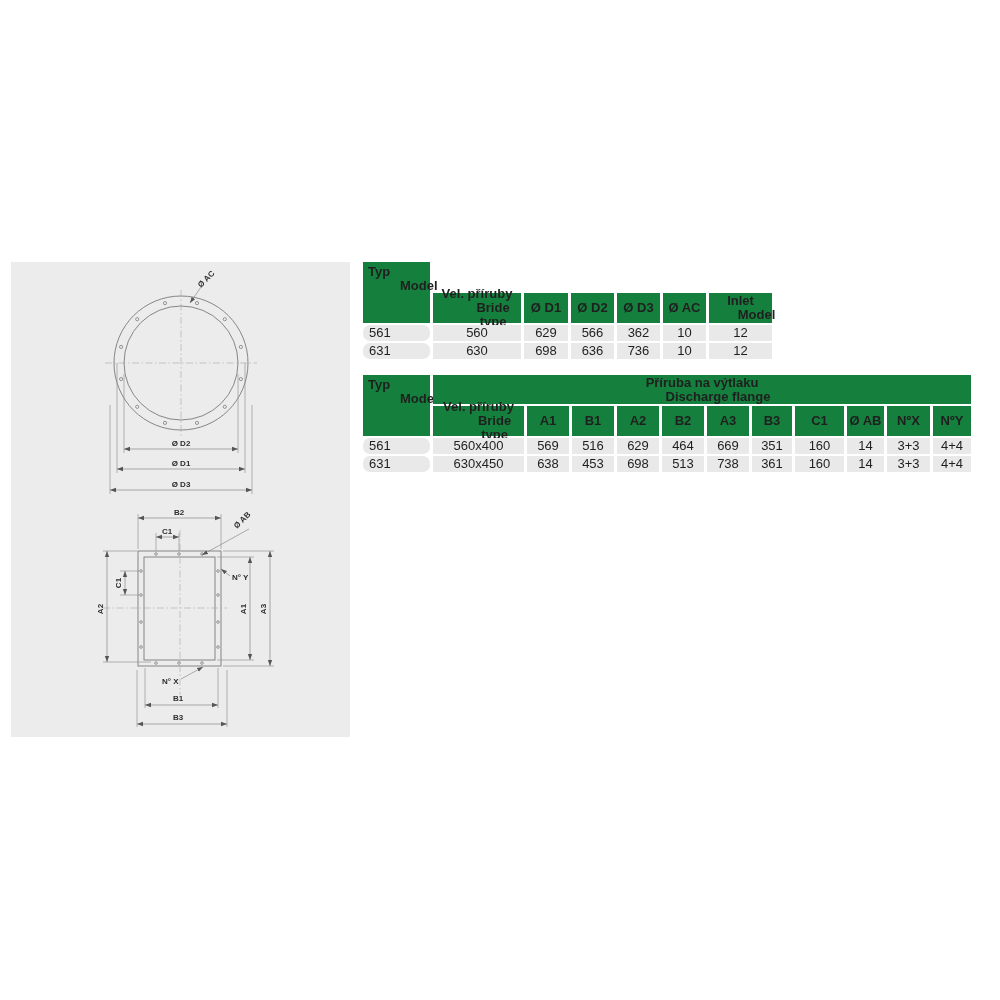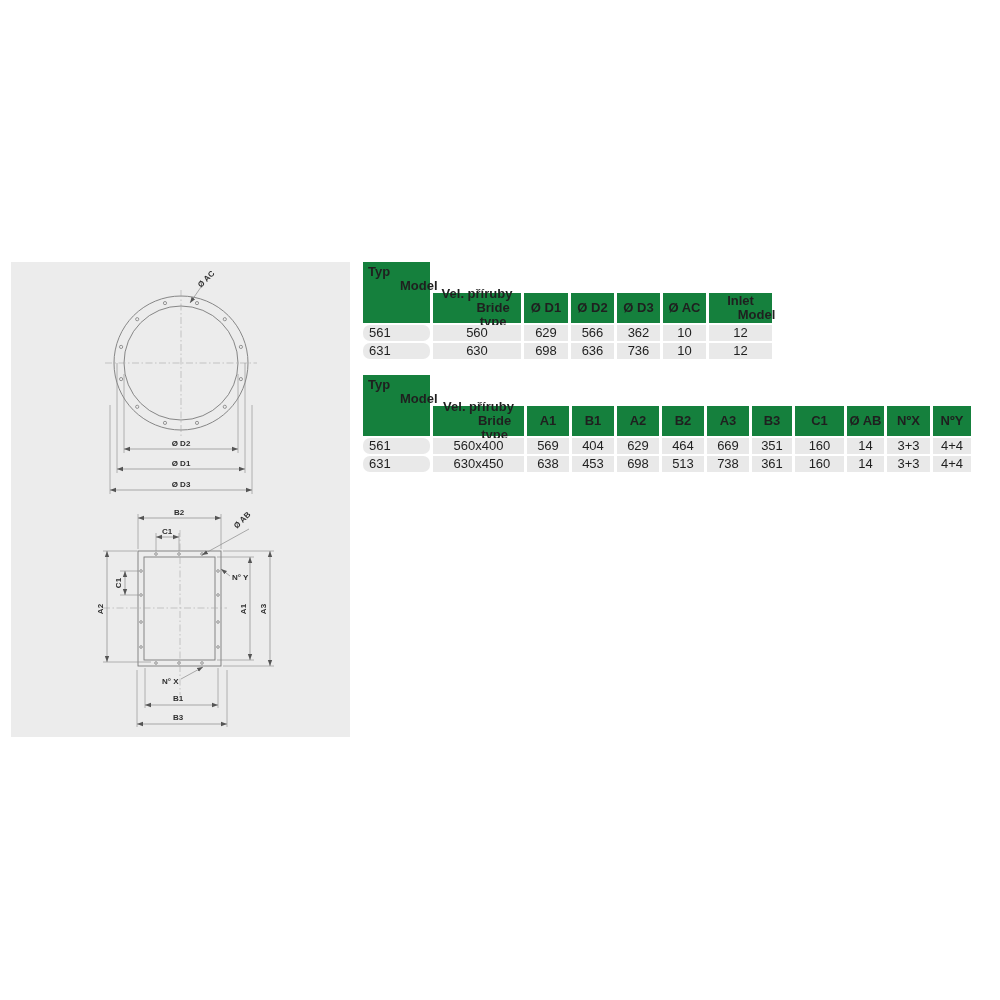--- a/index.html
+++ b/index.html
@@ -206,20 +206,24 @@
     <div class="cell data" style="grid-row:4;grid-column:5">736</div>
     <div class="cell data" style="grid-row:4;grid-column:6">10</div>
     <div class="cell data" style="grid-row:4;grid-column:7">12</div>
   </div>
 
   <div class="tbl tbl2">
     <div class="cell corner">
       <span class="b">Typ</span>
       <span class="bi">Model</span>
     </div>
+    <div class="cell titlecell t2title">
+      <span class="b">Příruba na výtlaku</span>
+      <span class="bi">Discharge flange</span>
+    </div>
     <div class="cell" style="grid-row:2;grid-column:2">
       <span class="b">Vel. příruby</span>
       <span class="bi">Bride type</span>
     </div>
     <div class="cell" style="grid-row:2;grid-column:3">
         <span class="b">A1</span>
       </div>
     <div class="cell" style="grid-row:2;grid-column:4">
         <span class="b">B1</span>
       </div>
@@ -244,21 +248,21 @@
     <div class="cell" style="grid-row:2;grid-column:11">
         <span class="b">NºX</span>
       </div>
     <div class="cell" style="grid-row:2;grid-column:12">
         <span class="b">NºY</span>
       </div>
 
     <div class="cell data model" style="grid-row:3;grid-column:1">561</div>
     <div class="cell data" style="grid-row:3;grid-column:2">560x400</div>
     <div class="cell data" style="grid-row:3;grid-column:3">569</div>
-    <div class="cell data" style="grid-row:3;grid-column:4">404</div>
+    <div class="cell data" style="grid-row:3;grid-column:4">516</div>
     <div class="cell data" style="grid-row:3;grid-column:5">629</div>
     <div class="cell data" style="grid-row:3;grid-column:6">464</div>
     <div class="cell data" style="grid-row:3;grid-column:7">669</div>
     <div class="cell data" style="grid-row:3;grid-column:8">351</div>
     <div class="cell data" style="grid-row:3;grid-column:9">160</div>
     <div class="cell data" style="grid-row:3;grid-column:10">14</div>
     <div class="cell data" style="grid-row:3;grid-column:11">3+3</div>
     <div class="cell data" style="grid-row:3;grid-column:12">4+4</div>
 
     <div class="cell data model" style="grid-row:4;grid-column:1">631</div>

